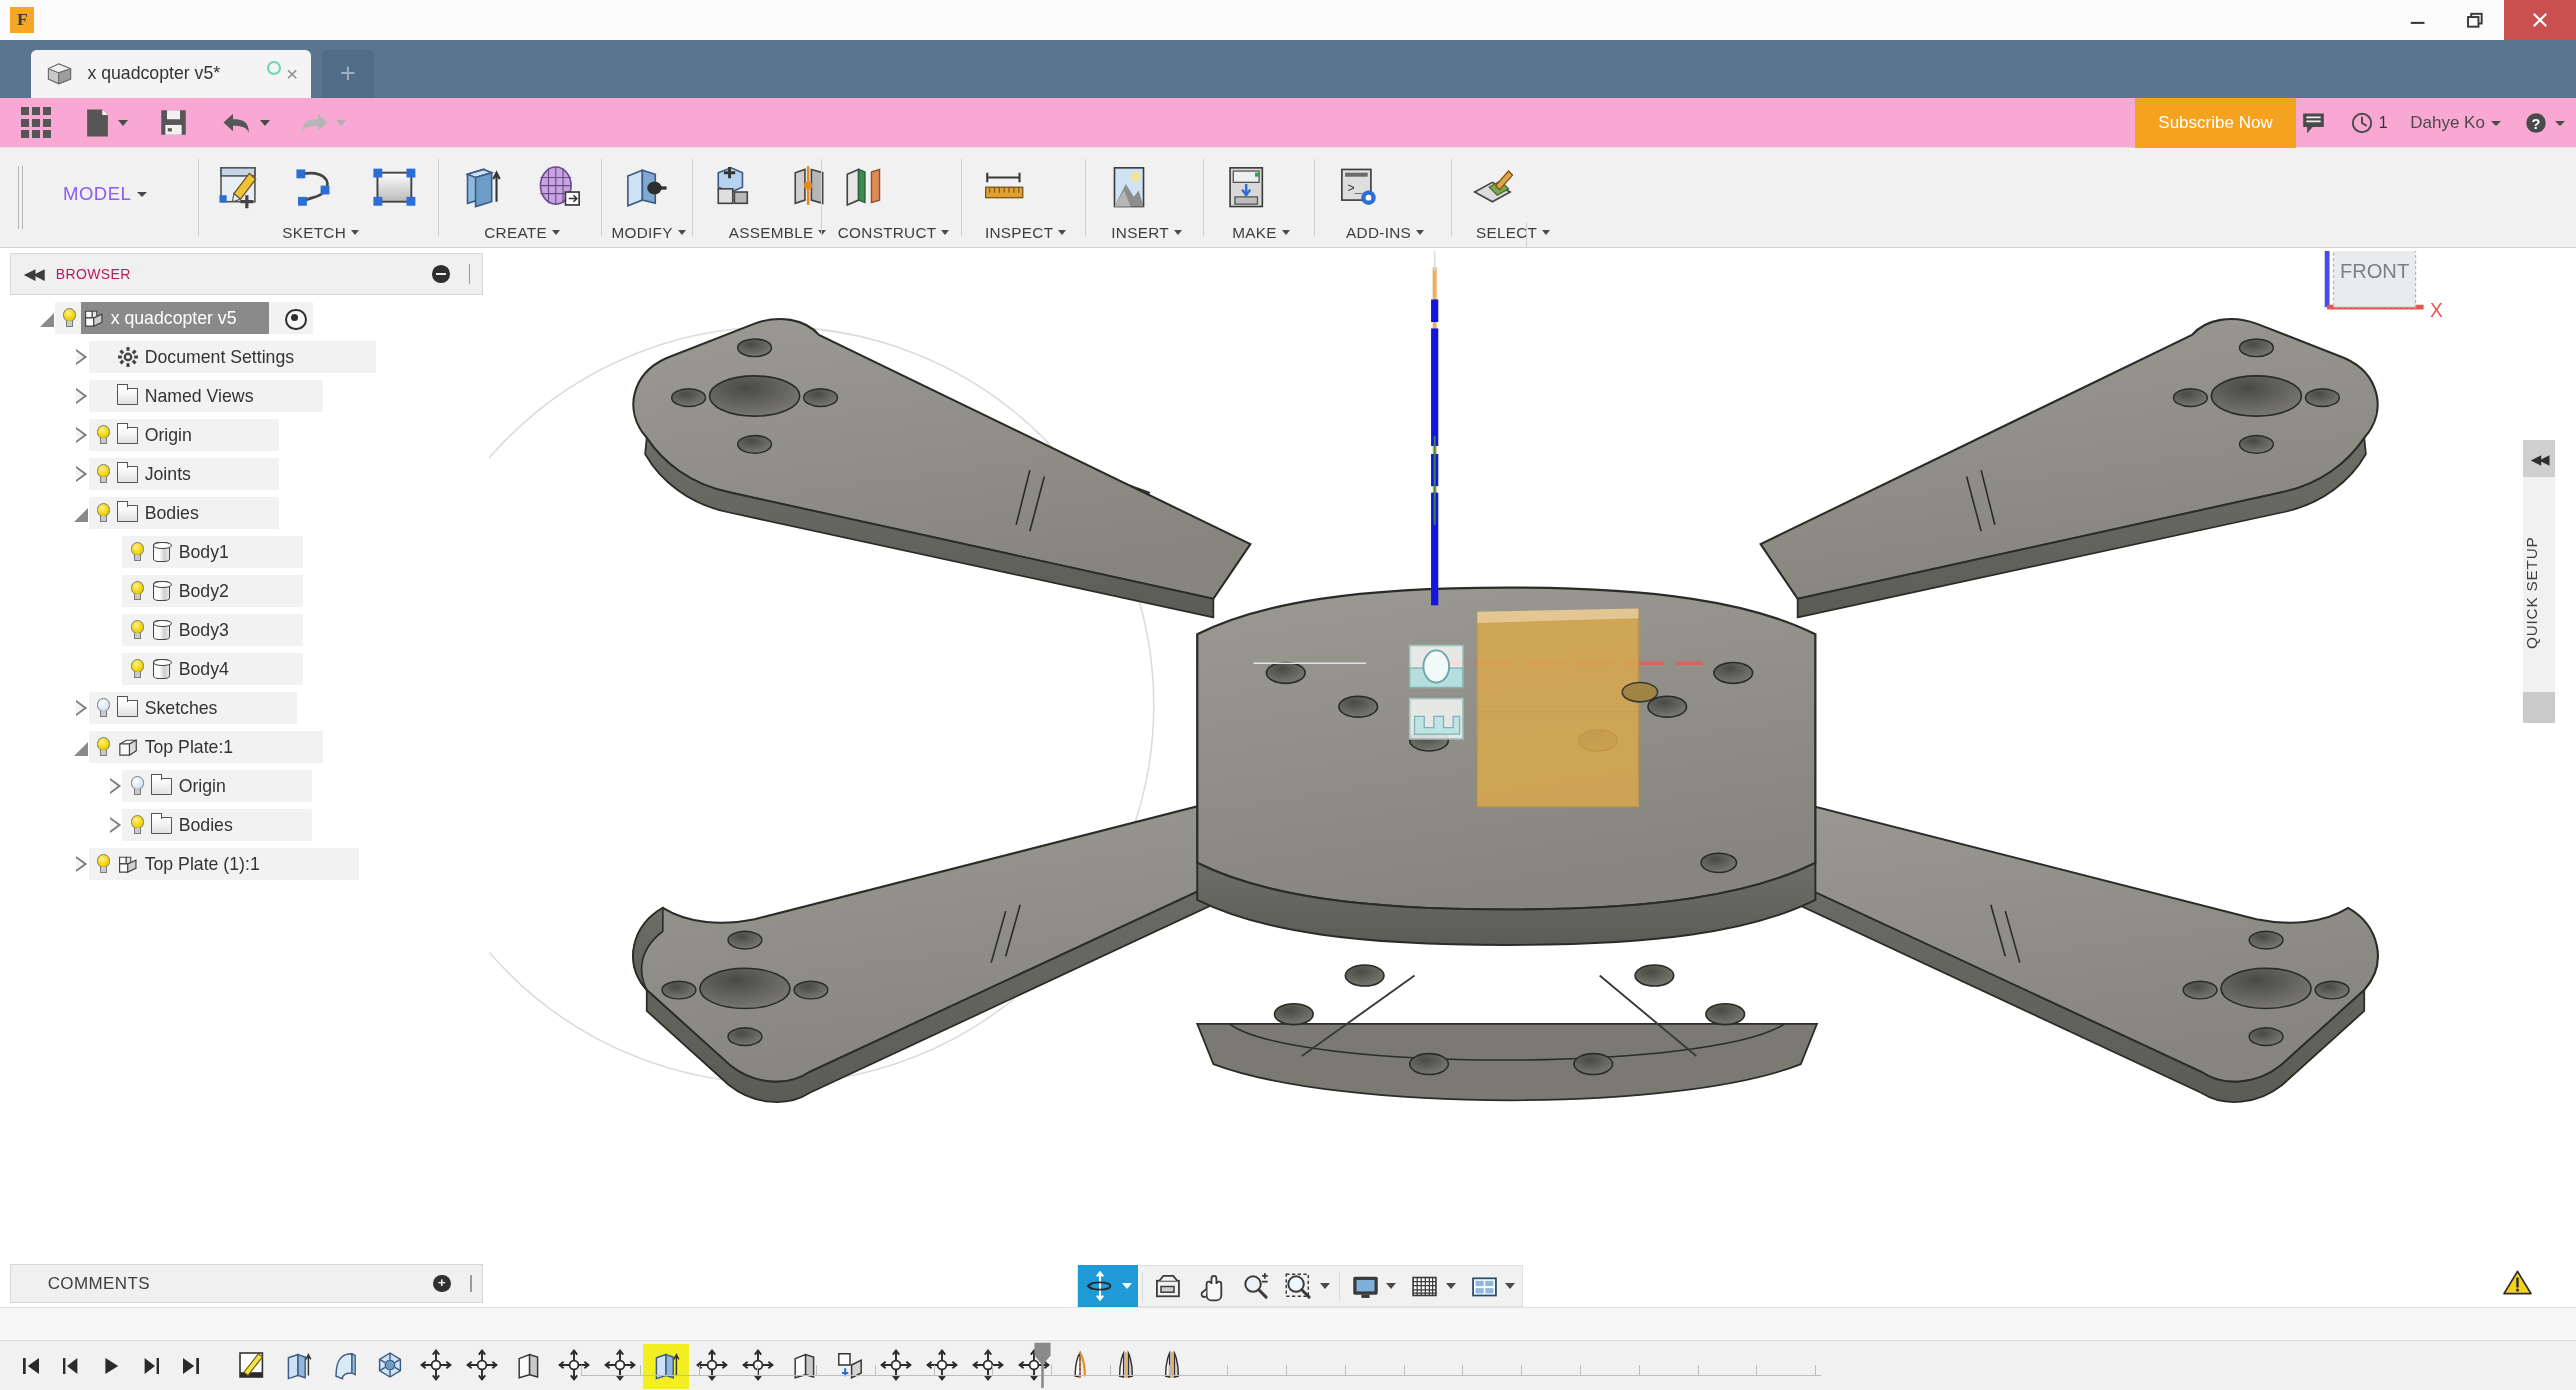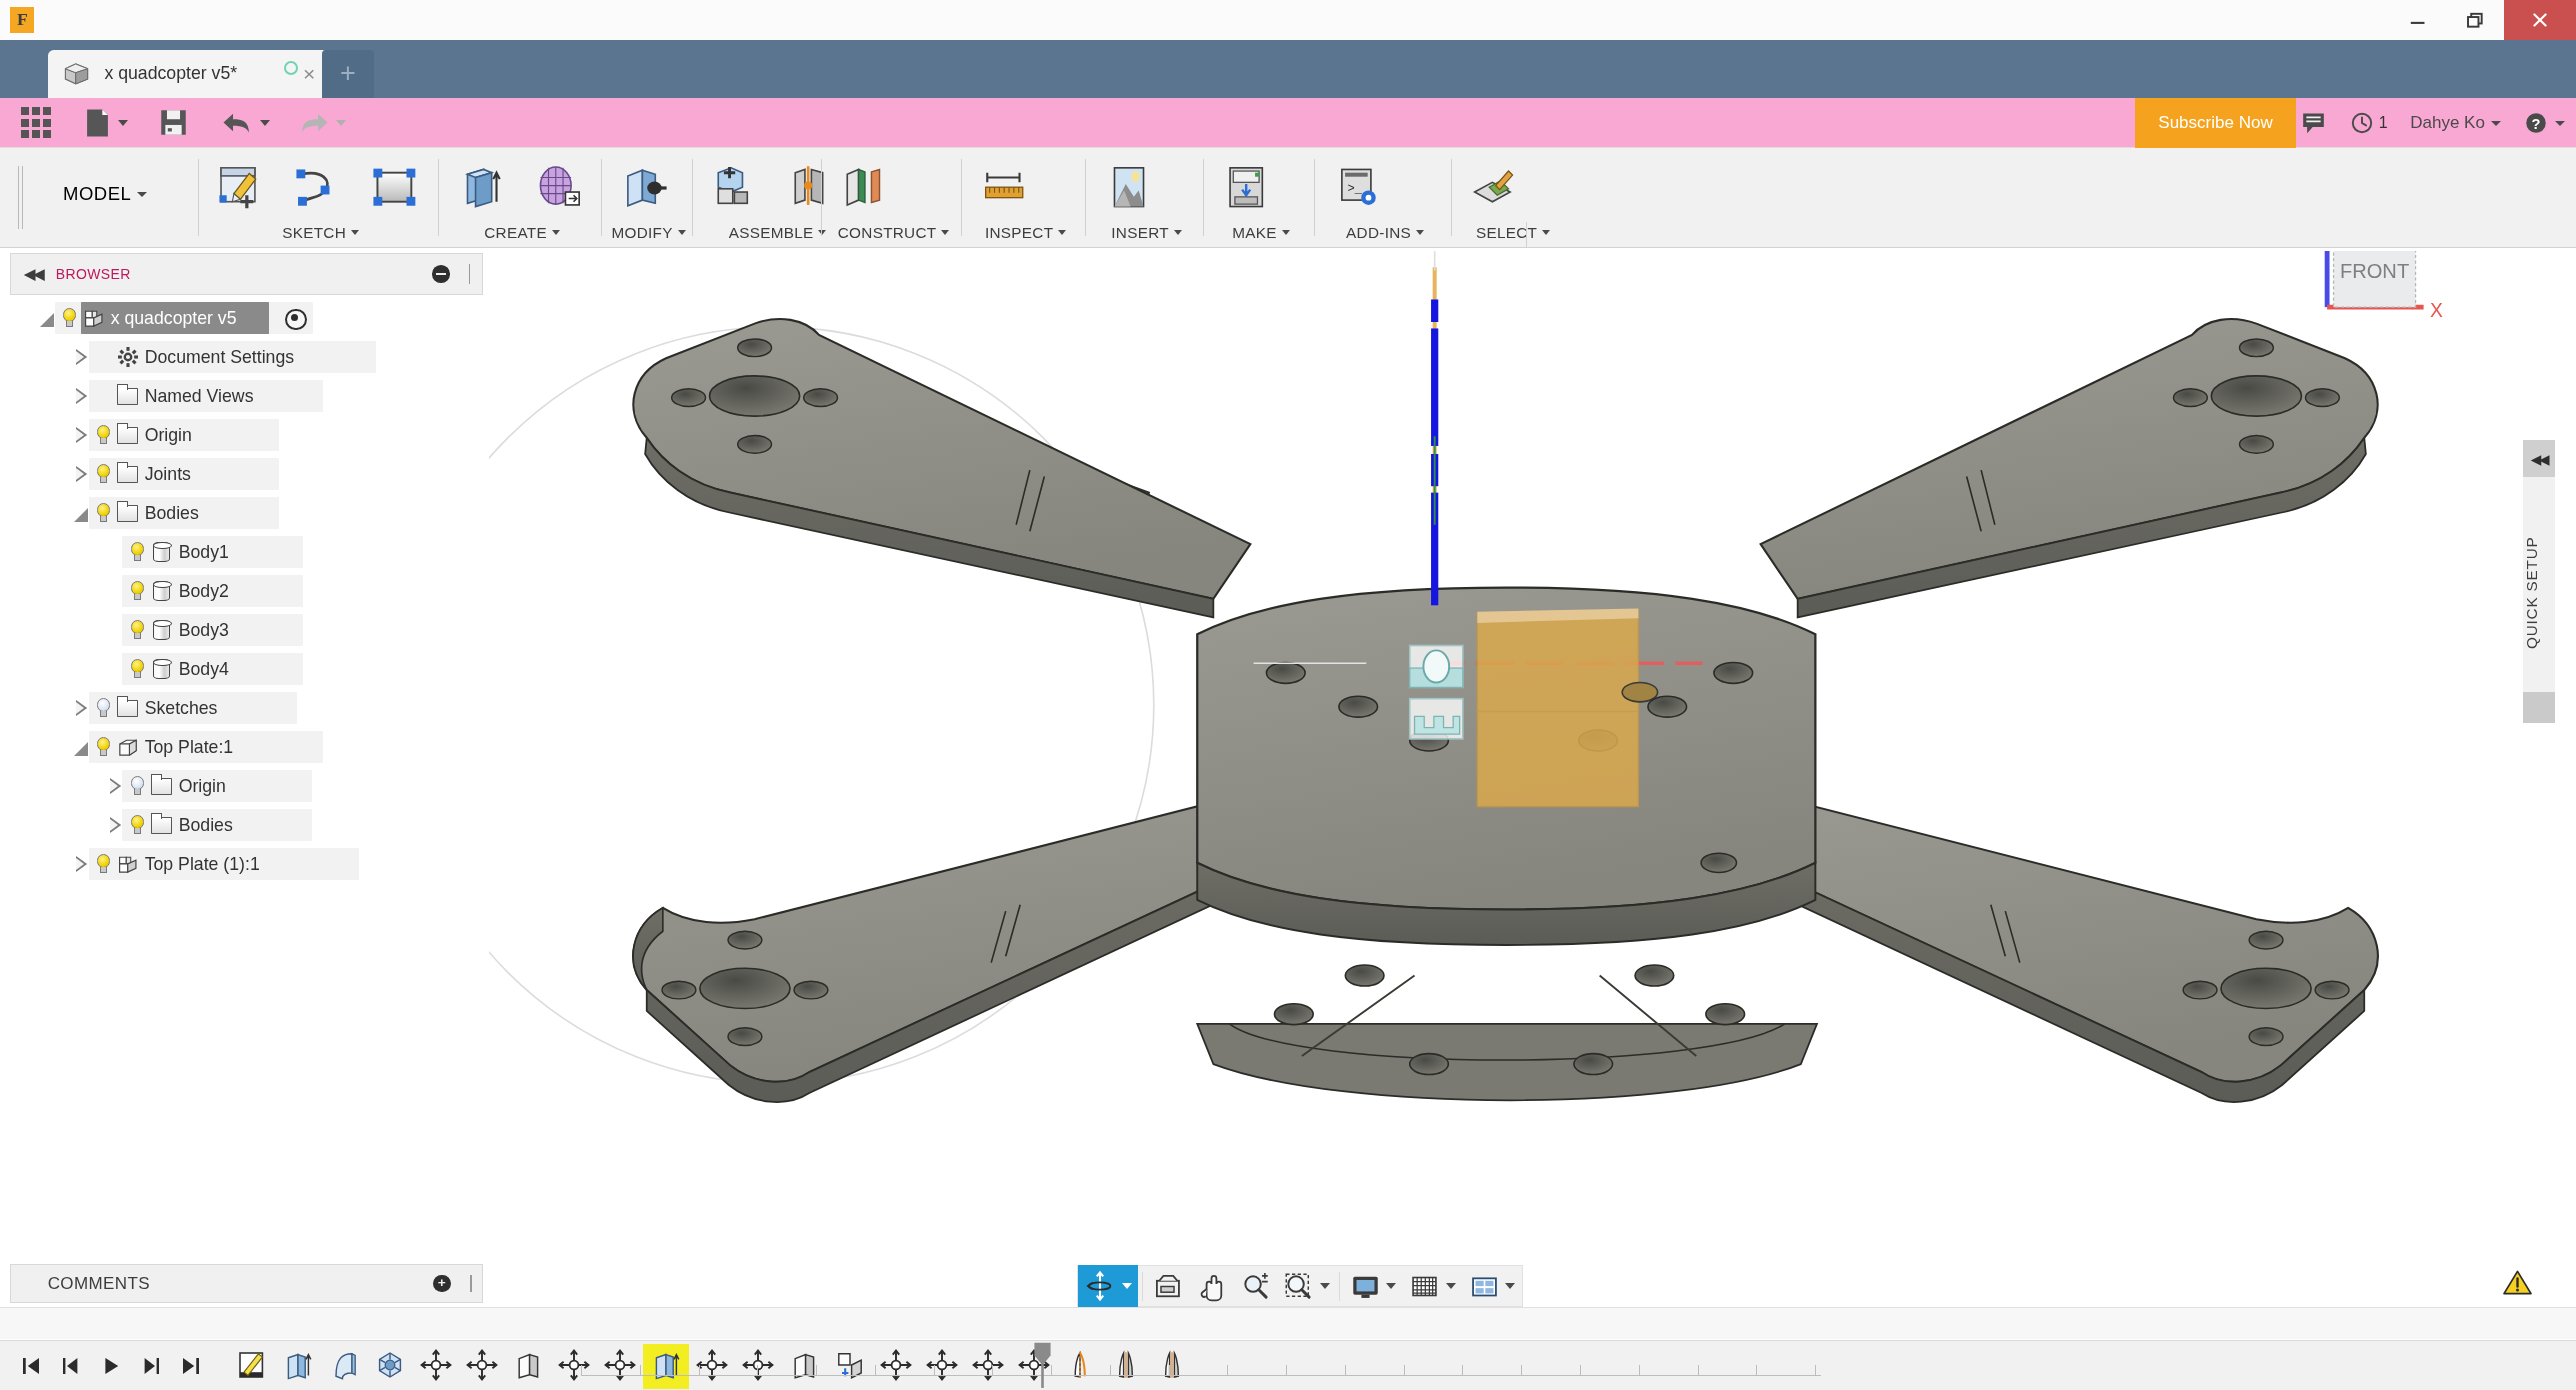--- a/index.html
+++ b/index.html
@@ -36,21 +36,21 @@
   .win-btn svg{ display:block; }
   #win-close{ background:#c9504e; color:#fff; width:72px; }
   
   #tabstrip{
     position:absolute; left:0; top:40px; width:2576px; height:58px;
     background:#5b7590;
   }
   #doc-tab{
     position:absolute; left:31px; top:9.7px; width:280px; height:48px;
     background:#f4f4f4; border-radius:5.6px 5.6px 0 0;
-    display:flex; align-items:center; padding:0 8px;margin-left:17px;
+    display:flex; align-items:center; padding:0 8px;
   }
   #doc-tab .cube-ico{ width:29px; height:27px; margin-left:6.4px; }
   #doc-tab-label{
     flex:1; font-size:17.7px; color:#333; margin-left:13px; white-space:nowrap;
   }
   #doc-tab-saving{
     width:14.5px; height:14.5px; border:2.4px solid #6fd3b5; border-radius:50%;
     margin-right:4.8px; margin-bottom:11.3px;
   }
   #doc-tab-close{ font-size:21px; color:#8c8c8c; margin-right:4.8px; cursor:default; }
@@ -81,21 +81,21 @@
   
   #ribbon{
     position:absolute; left:0; top:148px; width:2576px; height:100px;
     background:#f1f1f1; border-bottom:0.8px solid #d2d2d2;
   }
   .rb-sep{ position:absolute; top:11.3px; width:0.8px; height:77px; background:#d0d0d0;}
   #model-grip{ position:absolute; left:17.7px; top:17.7px; width:8px; height:63px;}
   #model-grip i{ position:absolute; top:0; width:0.8px; height:63px; background:#b9b9b9;}
   #model-drop{
     position:absolute; left:63px; top:35px; display:flex; align-items:center;
-    font-size:18.5px; color:#000000; letter-spacing:0.5px;
+    font-size:18.5px; color:#8b5cf6; letter-spacing:0.5px;
   }
   .rb-group{ position:absolute; top:0; height:100px;}
   .rb-icons{ display:flex; align-items:flex-start; height:63px; padding-top:9.7px;}
   .rb-btn{ width:77px; height:60px; display:flex; align-items:center; justify-content:center;}
   .rb-title{
     position:absolute; bottom:6.4px; left:0; width:100%;
     display:flex; align-items:center; justify-content:center;
     font-size:15.3px; color:#3d3d3d; letter-spacing:0.3px;
   }
   .rb-title .caret{ border-left-width:4.8px;border-right-width:4.8px;border-top-width:5.6px; margin-left:4.8px;}

